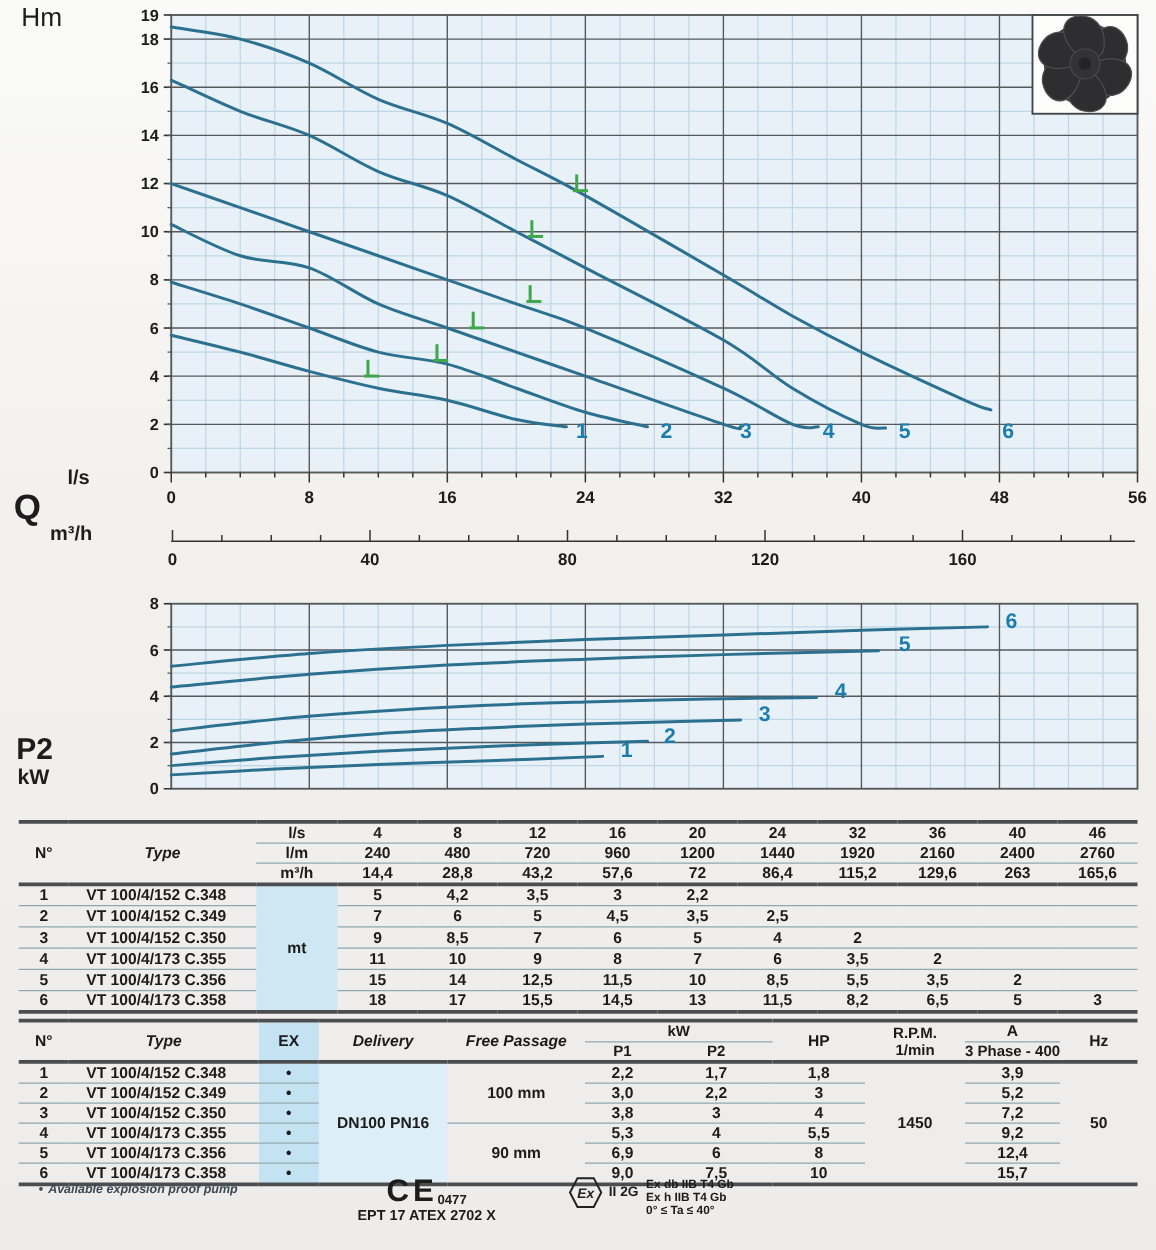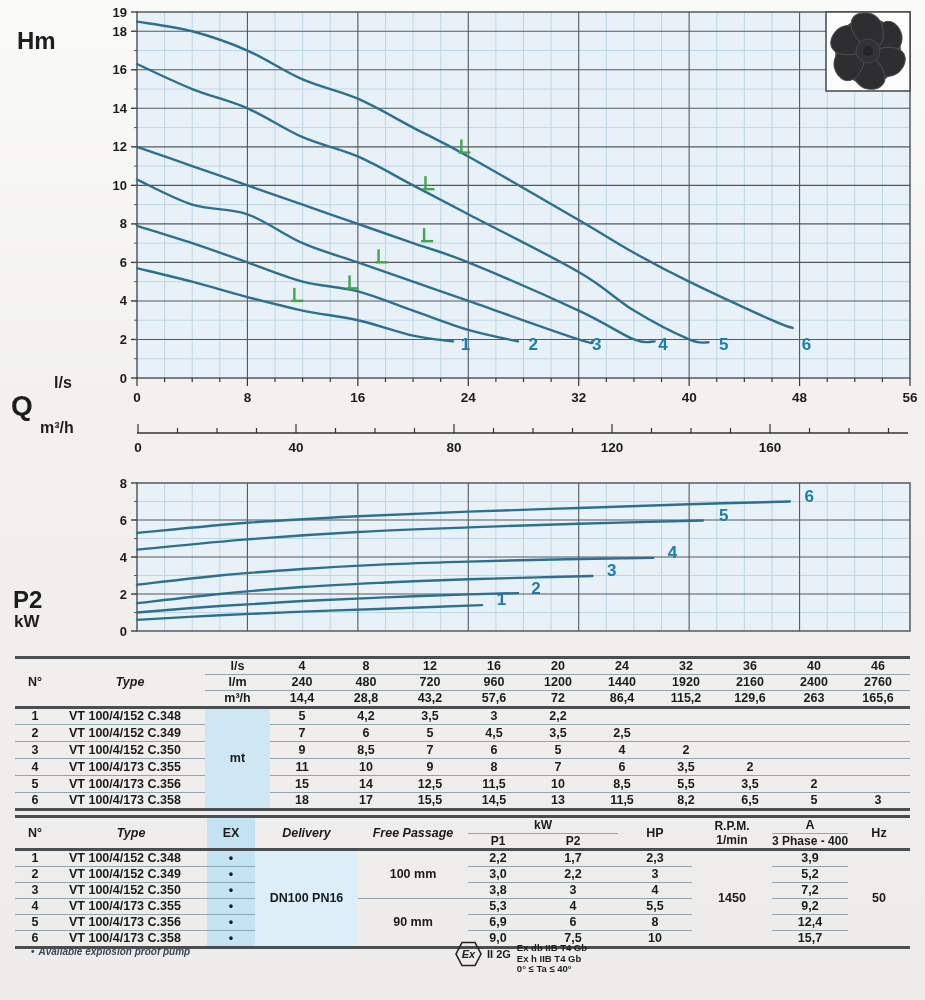--- a/index.html
+++ b/index.html
@@ -2,21 +2,21 @@
 <html><head>
 <meta charset="utf-8">
 <style>
   html,body{margin:0;padding:0;background:#e9e8e5;}
   .page{position:relative;width:925px;height:1000px;overflow:hidden;
     background:linear-gradient(180deg,#fafaf8 0%,#f2f1ee 40%,#edecea 100%);
     font-family:"Liberation Sans","DejaVu Sans",sans-serif;color:#1c1c1c;}
   #charts{position:absolute;left:0;top:0;}
   svg text{font-family:"Liberation Sans","DejaVu Sans",sans-serif;}
   .side-label{position:absolute;color:#1d1d1d;}
-  .lbl-hm{left:17px;top:3px;font-size:24px;font-weight:bold;margin-top:24px;}
+  .lbl-hm{left:17px;top:3px;font-size:21px;font-weight:normal;}
   .lbl-ls{left:54px;top:374px;font-size:16px;font-weight:bold;}
   .lbl-q{left:11px;top:390px;font-size:28px;font-weight:600;}
   .lbl-m3h{left:40px;top:419px;font-size:16px;font-weight:bold;}
   .lbl-p2{left:13px;top:586px;font-size:24px;font-weight:600;}
   .lbl-kw{left:14px;top:612px;font-size:17px;font-weight:600;}
 
   table{position:absolute;border-collapse:collapse;table-layout:fixed;}
   #table1{left:15px;top:656px;width:895px;border-top:3px solid #4a4e50;}
   #table2{left:15px;top:815px;width:895px;border-top:3px solid #4a4e50;}
   td,th{font-size:12.5px;font-weight:bold;text-align:center;padding:0;
@@ -500,21 +500,21 @@
           <th class="b2 smallhead">3 Phase - 400V</th>
         </tr>
         <tr class="h15">
           <td class="b1">1</td>
           <td class="typecell b1">VT 100/4/152 C.348</td>
           <td class="excell b1">•</td>
           <td class="delcell b2" rowspan="6">DN100 PN16</td>
           <td class="b1" rowspan="3">100 mm</td>
           <td class="b1">2,2</td>
           <td class="b1">1,7</td>
-          <td class="b1">2,3</td>
+          <td class="b1">1,8</td>
           <td class="b2" rowspan="6">1450</td>
           <td class="b1">3,9</td>
           <td class="b2" rowspan="6">50</td>
         </tr>
         <tr class="h15">
           <td class="b1">2</td>
           <td class="typecell b1">VT 100/4/152 C.349</td>
           <td class="excell b1">•</td>
           <td class="b1">3,0</td>
           <td class="b1">2,2</td>
@@ -558,20 +558,27 @@
           <td class="b2">10</td>
           <td class="b2">15,7</td>
         </tr>
       </tbody>
     </table>
 
   <div class="footnote">
     <span class="dot">•</span><span>Available explosion proof pump</span>
   </div>
 
+  <div class="ce-block">
+    <div class="ce-row">
+      <span class="ce-mark">CE</span>
+      <span class="ce-num">0477</span>
+    </div>
+    <div class="ce-cert">EPT 17 ATEX 2702 X</div>
+  </div>
 
   <div class="ex-block">
     <svg width="27" height="26" viewBox="0 0 27 26">
       <polygon points="7,1.5 20,1.5 26,13 20,24.5 7,24.5 1,13" fill="none" stroke="#222" stroke-width="1.6"></polygon>
       <text x="13.5" y="17" text-anchor="middle" font-size="11" font-weight="bold" font-style="italic" fill="#222">Ex</text>
     </svg>
     <span class="ex-cat">II 2G</span>
     <div class="ex-lines">
       <div>Ex db IIB T4 Gb</div>
       <div>Ex h IIB T4 Gb</div>

